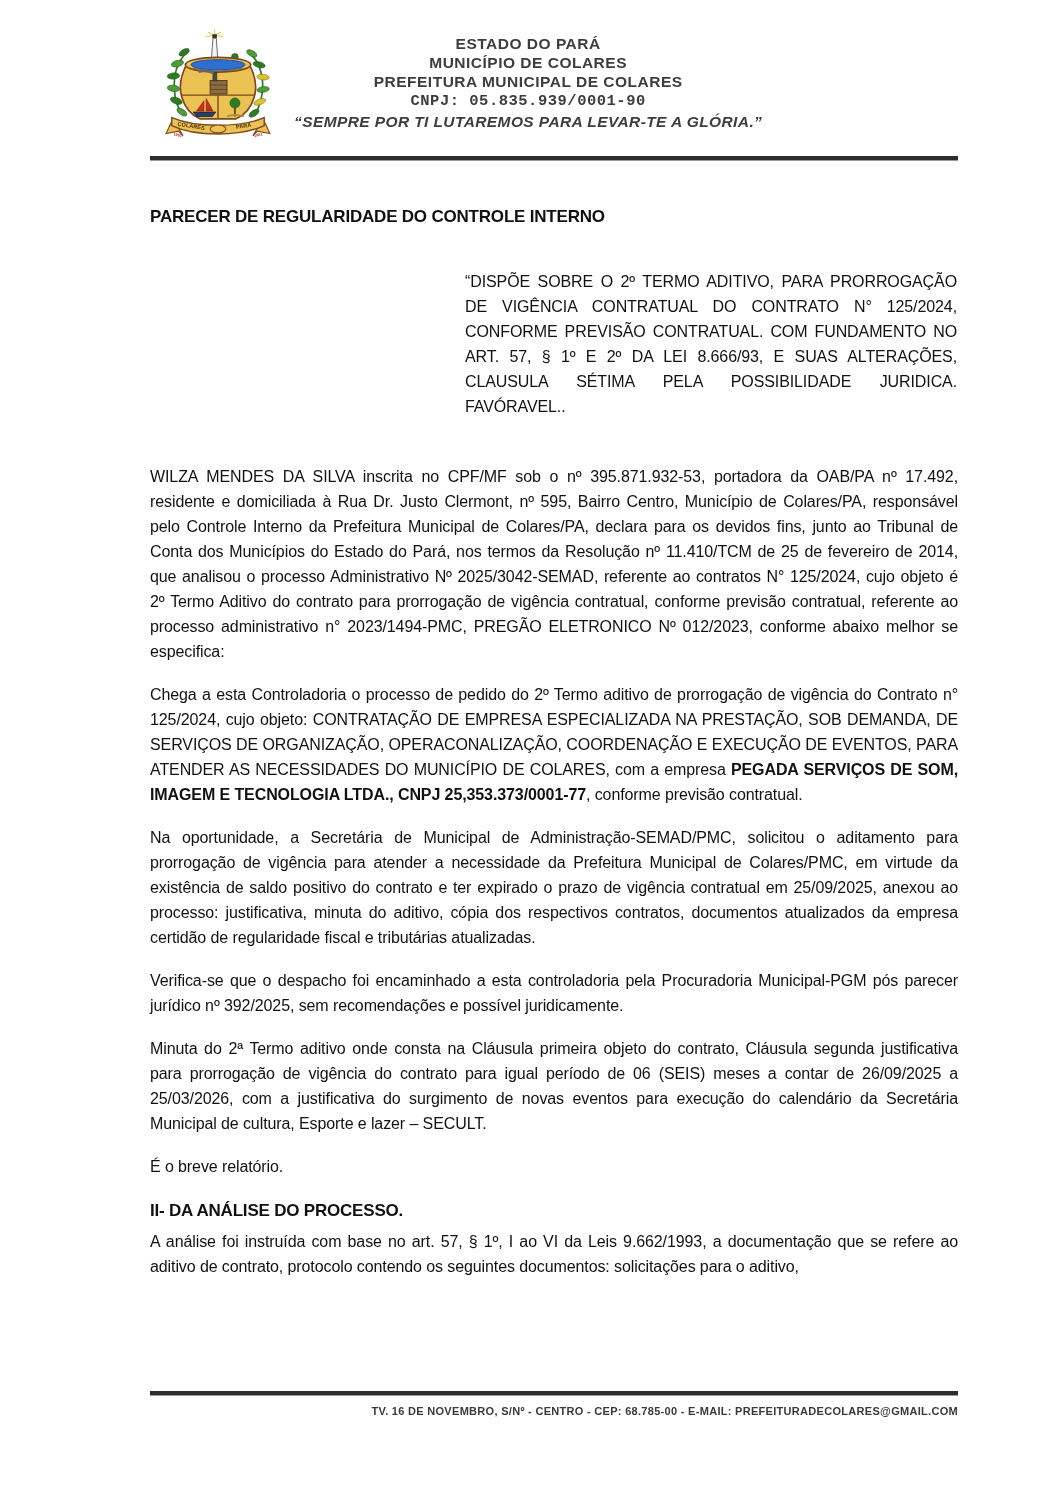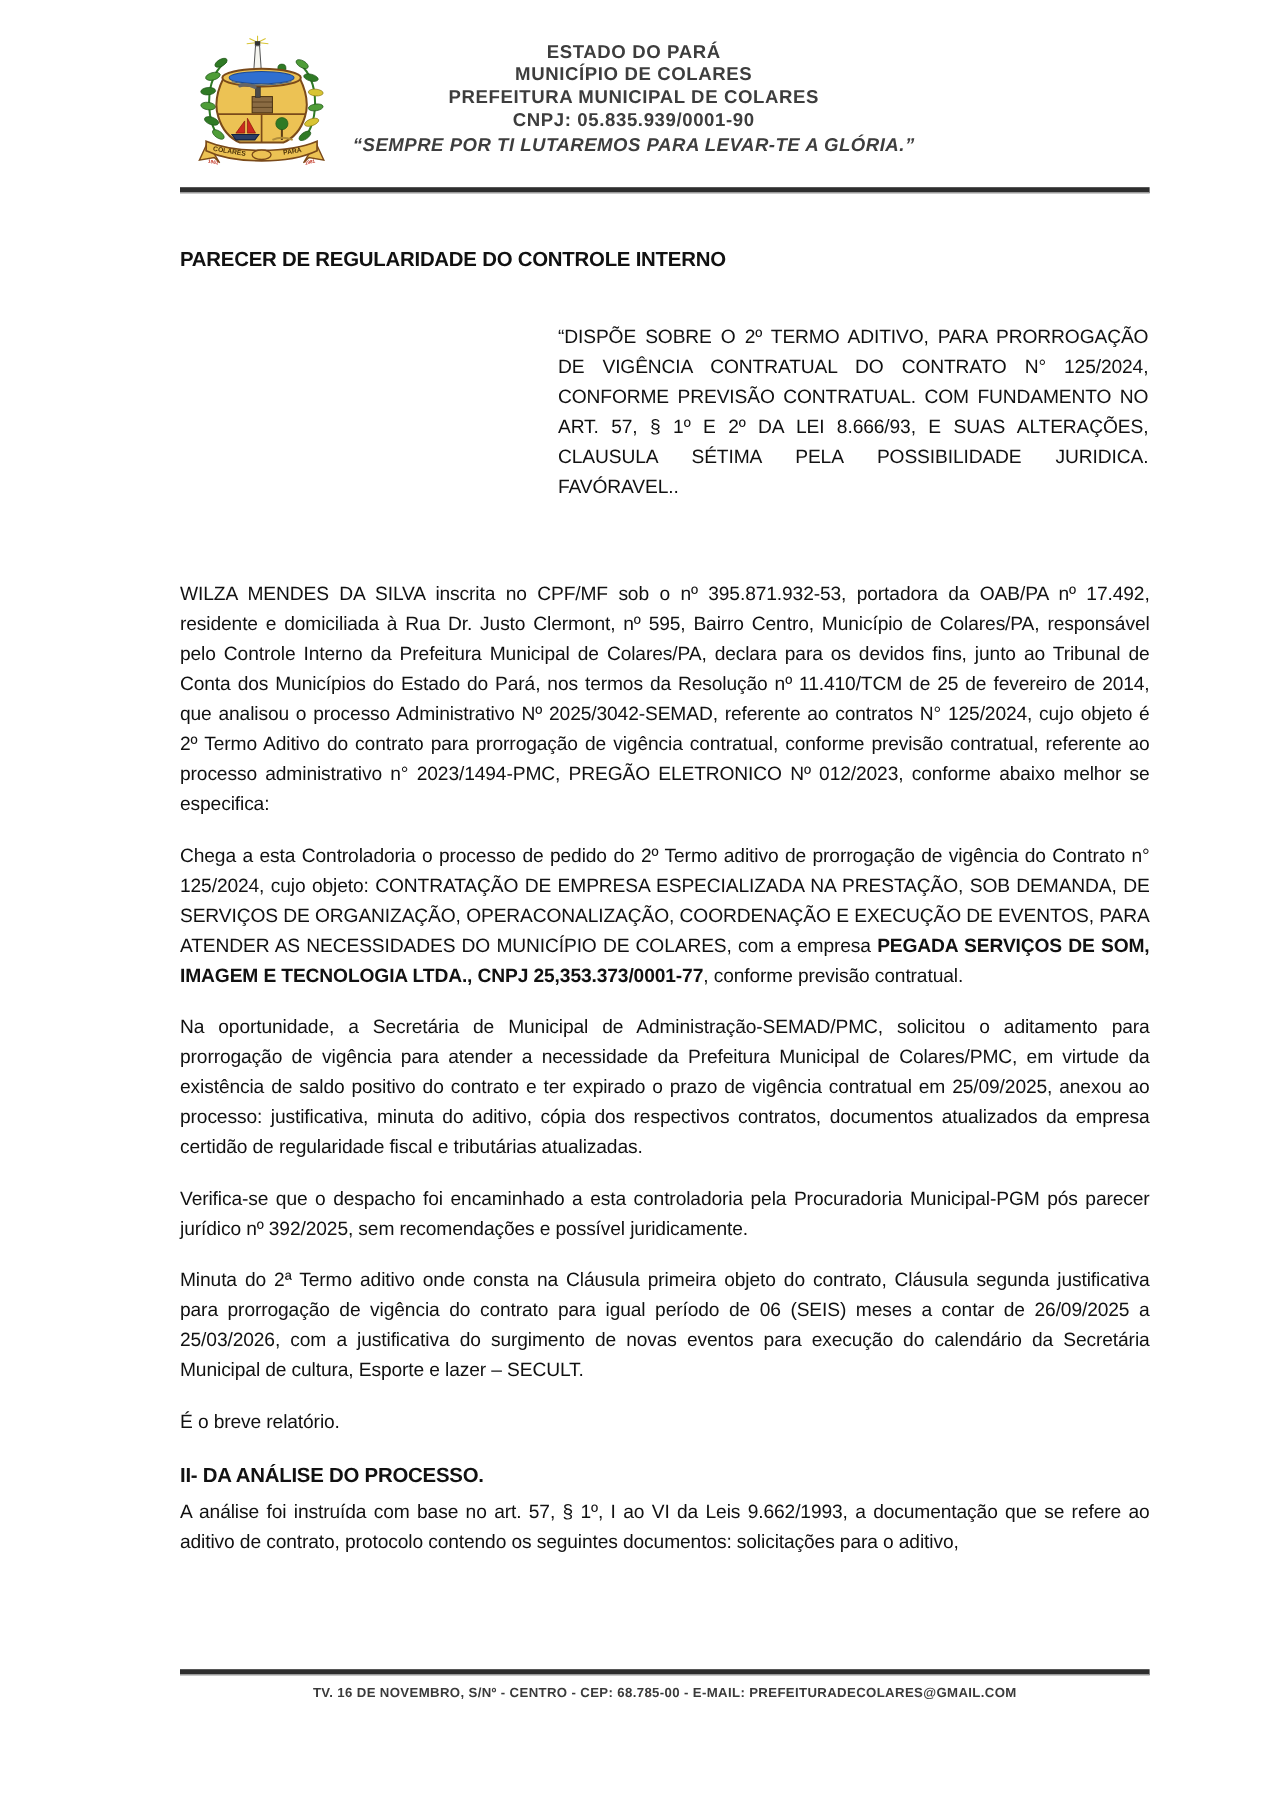--- a/index.html
+++ b/index.html
@@ -16,21 +16,21 @@
   .content { position: relative; margin: 0 100px 0 150px; }
 
   
   .letterhead { display: flex; align-items: flex-start; padding-top: 26px; height: 122px; }
   .crest { width: 124px; height: 118px; flex: 0 0 auto; margin-left: 6px; }
   .org-block { margin-left: 14px; padding-top: 8px; text-align: center; }
   .org-line {
     font-size: 15.5px; font-weight: 700; color: #3d3d3d;
     letter-spacing: 0.5px; line-height: 19px;
   }
-  .org-cnpj { font-size: 15.5px; font-weight: 800; color: #3d3d3d; letter-spacing: 0.5px; line-height: 20px; }
+  .org-cnpj { font-size: 15.5px; font-weight: 800; color: #3d3d3d; letter-spacing: 0.5px; line-height: 20px; font-family: Liberation Mono, monospace; }
   .org-motto { font-size: 15.5px; font-weight: 700; font-style: italic; color: #3d3d3d; letter-spacing: 0.4px; line-height: 21px; }
 
   .rule { height: 4px; background: #2e2e2e; border-bottom: 1px solid #9a9a9a; }
   .rule-top { margin-top: 8px; }
 
   
   .doc-title {
     margin: 46px 0 0 0;
     font-size: 17px; font-weight: 700; letter-spacing: -0.2px;
     color: #111;
@@ -41,33 +41,33 @@
     text-align: justify;
     font-size: 16px; line-height: 25px; letter-spacing: -0.1px;
     color: #111;
   }
   .par {
     margin: 18px 0 0 0;
     text-align: justify;
     font-size: 16px; line-height: 25px; letter-spacing: -0.1px;
     color: #111;
   }
-  .par-intro { margin-top: 64px; }
+  .par-intro { margin-top: 45px; }
   .sec-heading {
     margin: 22px 0 0 0;
     font-size: 17px; font-weight: 700; letter-spacing: -0.2px;
     color: #111;
   }
   .sec-heading + .par { margin-top: 8px; }
 
   
   .footer-area { position: absolute; left: 150px; right: 100px; top: 1391px; }
   .footer-address {
     margin-top: 9px;
-    text-align: center;
+    text-align: right;
     font-size: 11px; font-weight: 700; letter-spacing: 0.3px;
     color: #3a3a3a;
   }
 
   b { font-weight: 700; }
 </style>
 </head>
 <body>
 
 <div class="page">

